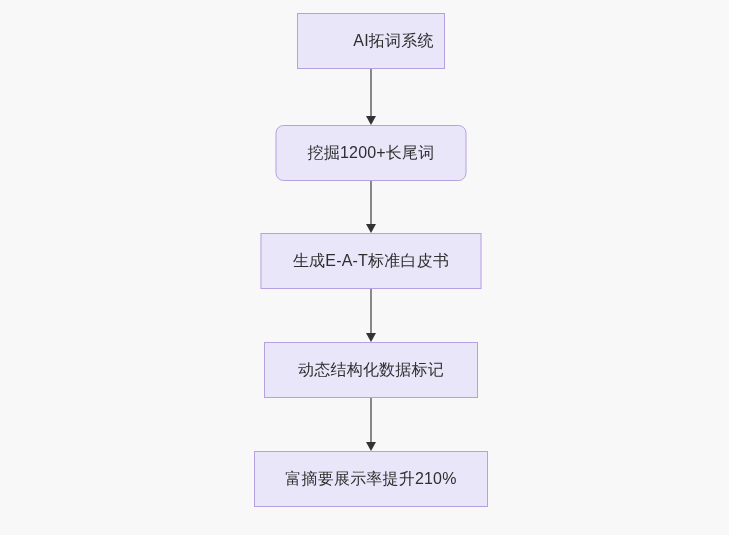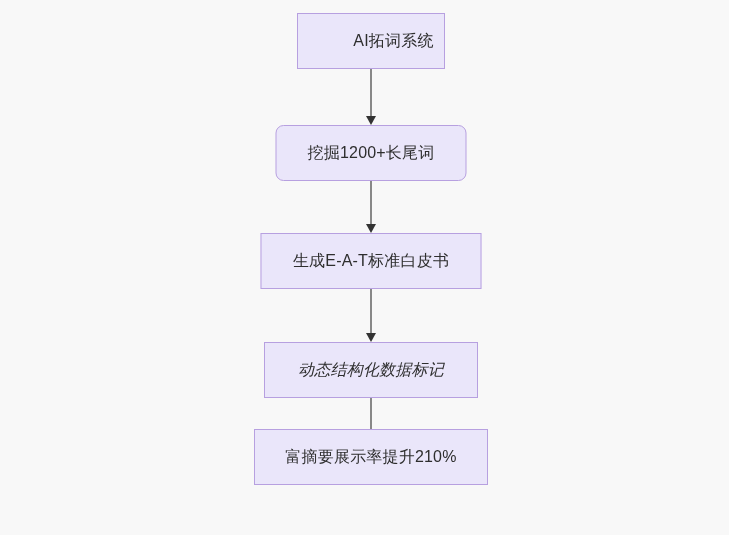--- a/index.html
+++ b/index.html
@@ -91,20 +91,20 @@
 
   <div class="node" style="left: 371px; top: 13px; width: 148px; height: 56px; background: rgb(234, 230, 250); border-color: rgb(183, 160, 224); color: rgb(46, 46, 46); padding-left: 45px;">
     <span class="node-label">AI拓词系统</span>
   </div>
   <div class="node" style="left: 371px; top: 125px; width: 191px; height: 56px; background: rgb(234, 230, 250); border-color: rgb(183, 160, 224); color: rgb(46, 46, 46); border-radius: 8px;">
     <span class="node-label">挖掘1200+长尾词</span>
   </div>
   <div class="node" style="left: 371px; top: 233px; width: 221px; height: 56px; background: rgb(234, 230, 250); border-color: rgb(183, 160, 224); color: rgb(46, 46, 46); text-align: right;">
     <span class="node-label">生成E-A-T标准白皮书</span>
   </div>
-  <div class="node" style="left: 371px; top: 342px; width: 214px; height: 56px; background: rgb(234, 230, 250); border-color: rgb(183, 160, 224); color: rgb(46, 46, 46); font-style: italic;">
+  <div class="node" style="left: 371px; top: 342px; width: 214px; height: 56px; background: rgb(234, 230, 250); border-color: rgb(183, 160, 224); color: rgb(46, 46, 46);">
     <span class="node-label">动态结构化数据标记</span>
   </div>
-  <div class="node" style="left: 371px; top: 429px; width: 234px; height: 56px; background: rgb(234, 230, 250); border-color: rgb(183, 160, 224); color: rgb(46, 46, 46);">
+  <div class="node" style="left: 371px; top: 451px; width: 234px; height: 56px; background: rgb(234, 230, 250); border-color: rgb(183, 160, 224); color: rgb(46, 46, 46);">
     <span class="node-label">富摘要展示率提升210%</span>
   </div>
 
 </div>
 
 </body></html>

